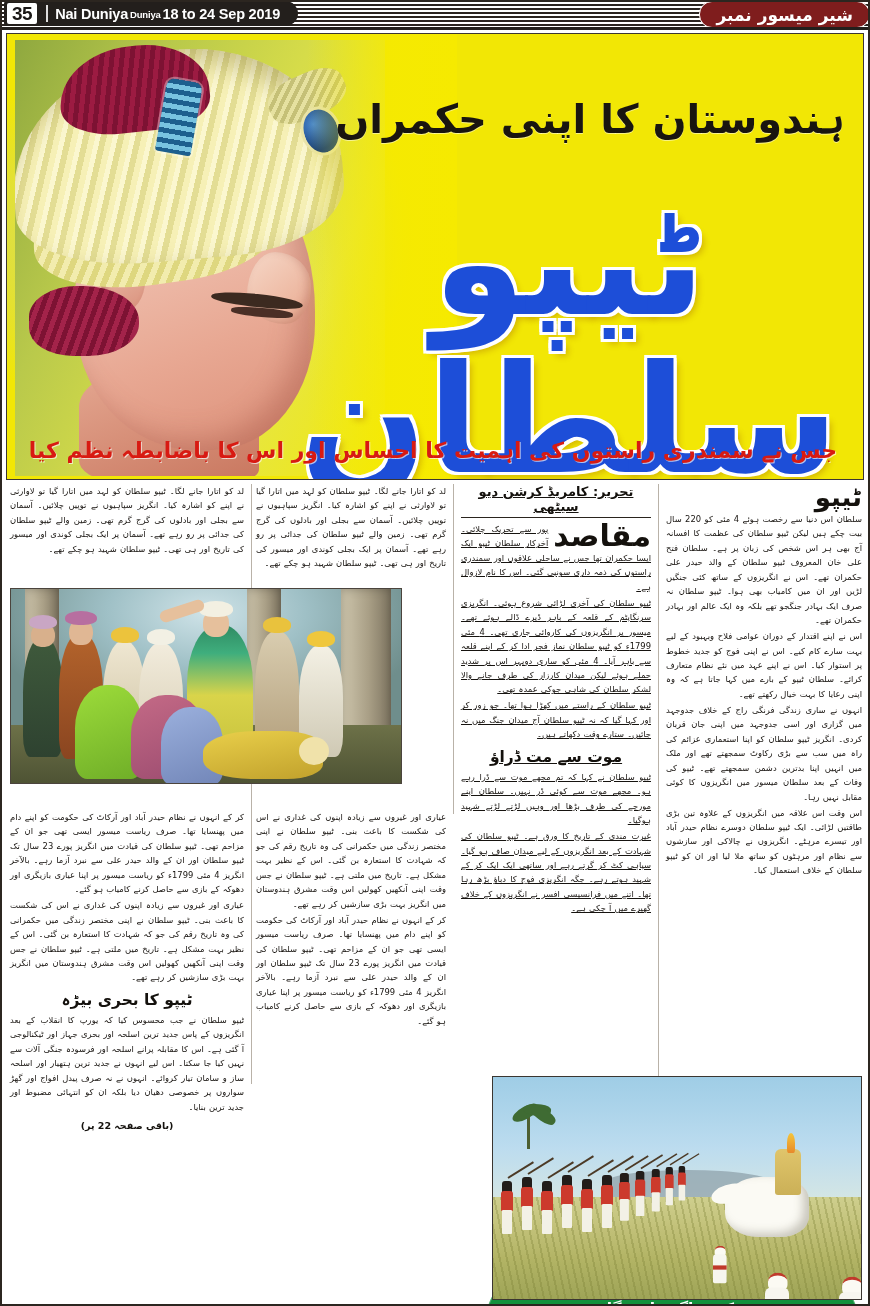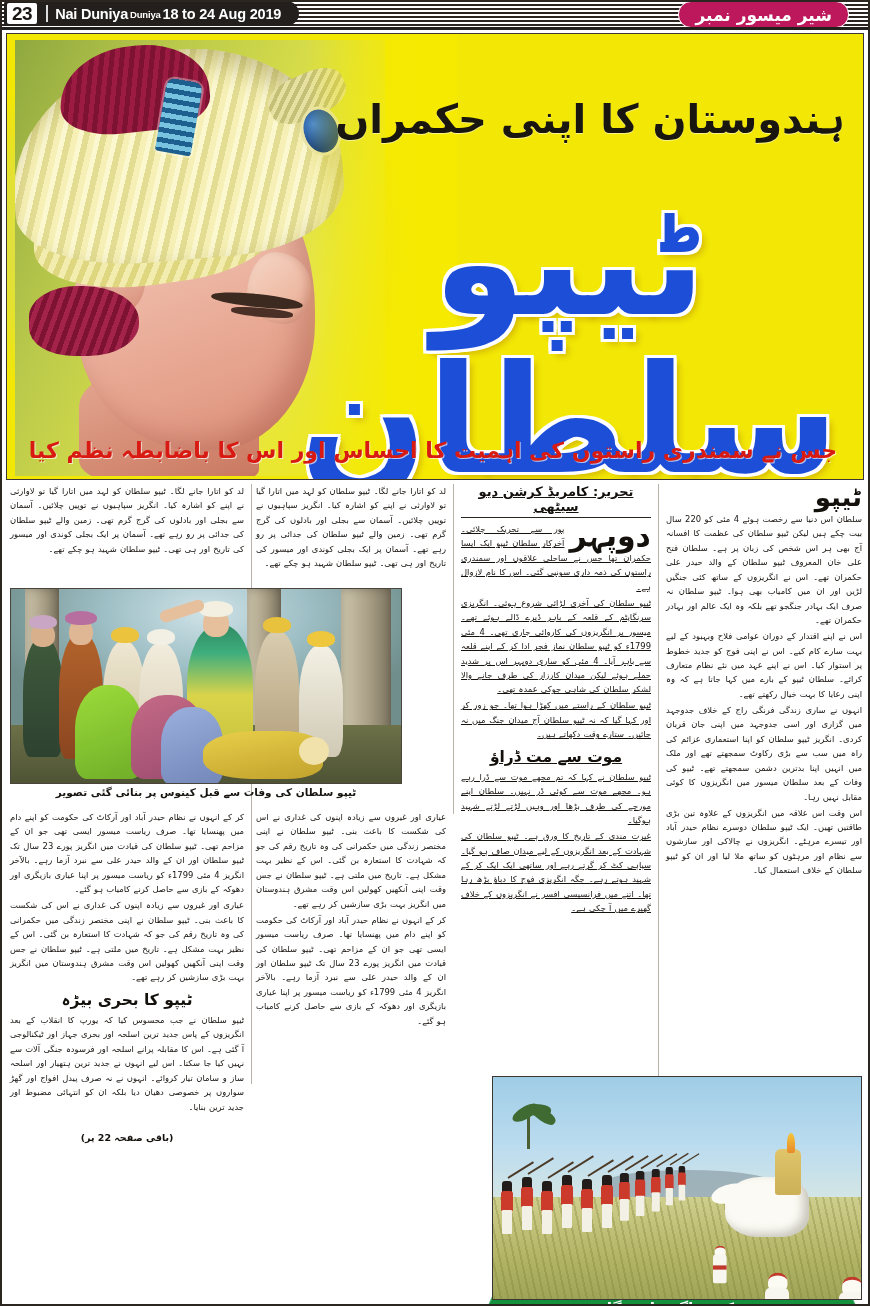--- a/index.html
+++ b/index.html
@@ -43,22 +43,22 @@
     margin:0 7px 0 9px;opacity:.85;
   }
   .mast-name{
     color:#ffffff;font-weight:bold;font-size:14.5px;
     font-family:"Liberation Sans",sans-serif;white-space:nowrap;
     letter-spacing:-0.2px;
   }
   .mast-weekly{font-size:9.5px;font-weight:bold;vertical-align:1px;margin:0 2px;}
   .mast-date{font-size:14.5px;font-weight:bold;}
   .mast-right-pill{
-    position:absolute;right:21px;top:1px;height:25px;
-    background:#be185d;border-radius:13px;
+    position:absolute;right:0;top:1px;height:25px;
+    background:#7f1d1d;border-radius:13px;
     display:flex;align-items:center;justify-content:center;
     padding:0 16px;
     border:1.5px solid #fff;
   }
   .mast-right-pill span{
     color:#ffffff;font-size:17px;font-weight:bold;
     font-family:"DejaVu Sans",sans-serif;white-space:nowrap;
     letter-spacing:1px;line-height:20px;
   }
   .mast-underline{
@@ -356,41 +356,41 @@
   }
 
   
   .lead-big{
     font-family:"DejaVu Sans",sans-serif;direction:rtl;
     font-size:26px;font-weight:bold;color:#14110d;
     text-align:right;line-height:1;margin-bottom:2px;
   }
   .tail-note{
     font-family:"DejaVu Sans",sans-serif;direction:rtl;
-    font-size:9.5px;font-weight:bold;text-align:center;color:#14110d;margin-top:18px;
+    font-size:9.5px;font-weight:bold;text-align:center;color:#14110d;margin-top:6px;
   }
 
   .page-border{
     position:absolute;inset:0;border:2px solid #2c2620;
     box-sizing:border-box;pointer-events:none;
   }
 </style>
 </head>
 <body>
 
 <div class="page">
 
   <div class="masthead">
     <div class="mast-barstripes"></div>
 
     <div class="mast-left-pill">
-      <span class="page-number">23</span>
+      <span class="page-number">35</span>
       <span class="mast-sep"></span>
       <span class="mast-name">
-        <span>Nai Duniya</span><span class="mast-weekly">Duniya</span><span class="mast-date">18 to 24 Aug 2019</span>
+        <span>Nai Duniya</span><span class="mast-weekly">Duniya</span><span class="mast-date">18 to 24 Sep 2019</span>
       </span>
     </div>
 
     <div class="mast-right-pill">
       <span>شیر میسور نمبر</span>
     </div>
     <div class="mast-underline"></div>
   </div>
 
   <div class="hero">
@@ -427,28 +427,28 @@
     <div class="vrule" style="right:205px;height:600px;"></div>
     <div class="vrule" style="right:410px;height:330px;"></div>
     <div class="vrule" style="right:612px;height:600px;"></div>
 
     <div class="col" style="right:2px;width:196px;">
       <div class="lead-big">ٹیپو</div>
       <div class="urdu">
         <p>سلطان اس دنیا سے رخصت ہوئے 4 مئی کو 220 سال بیت چکے ہیں لیکن ٹیپو سلطان کی عظمت کا افسانہ آج بھی ہر اس شخص کی زبان پر ہے۔ سلطان فتح علی خان المعروف ٹیپو سلطان کے والد حیدر علی حکمران تھے۔ اس نے انگریزوں کے ساتھ کئی جنگیں لڑیں اور ان میں کامیاب بھی ہوا۔ ٹیپو سلطان نہ صرف ایک بہادر جنگجو تھے بلکہ وہ ایک عالم اور بہادر حکمران تھے۔</p>
         <p>اس نے اپنے اقتدار کے دوران عوامی فلاح وبہبود کے لیے بہت سارے کام کیے۔ اس نے اپنی فوج کو جدید خطوط پر استوار کیا۔ اس نے اپنے عہد میں نئے نظام متعارف کرائے۔ سلطان ٹیپو کے بارے میں کہا جاتا ہے کہ وہ اپنی رعایا کا بہت خیال رکھتے تھے۔</p>
         <p>انہوں نے ساری زندگی فرنگی راج کے خلاف جدوجہد میں گزاری اور اسی جدوجہد میں اپنی جان قربان کردی۔ انگریز ٹیپو سلطان کو اپنا استعماری عزائم کی راہ میں سب سے بڑی رکاوٹ سمجھتے تھے اور ملک میں انہیں اپنا بدترین دشمن سمجھتے تھے۔ ٹیپو کی وفات کے بعد سلطان میسور میں انگریزوں کا کوئی مقابل نہیں رہا۔</p>
-        <p>اس وقت اس علاقہ میں انگریزوں کے علاوہ تین بڑی طاقتیں تھیں۔ ایک ٹیپو سلطان دوسرے نظام حیدر آباد اور تیسرے مرہٹے۔ انگریزوں نے چالاکی اور سازشوں سے نظام اور مرہٹوں کو ساتھ ملا لیا اور ان کو ٹیپو سلطان کے خلاف استعمال کیا۔</p>
+        <p>اس وقت اس علاقہ میں انگریزوں کے علاوہ تین بڑی طاقتیں لڑائی۔ ایک ٹیپو سلطان دوسرے نظام حیدر آباد اور تیسرے مرہٹے۔ انگریزوں نے چالاکی اور سازشوں سے نظام اور مرہٹوں کو ساتھ ملا لیا اور ان کو ٹیپو سلطان کے خلاف استعمال کیا۔</p>
       </div>
     </div>
 
     <div class="col" style="right:213px;width:190px;text-decoration:underline;">
       <div class="byline">تحریر: کامریڈ کرشن دیو سیٹھی</div>
       <div class="urdu">
-        <p><span class="dropcap-word">دوپہر</span><span>پور سے تحریک چلائی۔ آخرکار سلطان ٹیپو ایک ایسا حکمران تھا جس نے ساحلی علاقوں اور سمندری راستوں کی ذمہ داری سونپی گئی۔ اس کا نام لازوال ہے۔</span></p>
+        <p><span class="dropcap-word">مقاصد</span><span>پور سے تحریک چلائی۔ آخرکار سلطان ٹیپو ایک ایسا حکمران تھا جس نے ساحلی علاقوں اور سمندری راستوں کی ذمہ داری سونپی گئی۔ اس کا نام لازوال ہے۔</span></p>
         <p>ٹیپو سلطان کی آخری لڑائی شروع ہوئی۔ انگریزی سرنگاپٹم کے قلعہ کے باہر ڈیرے ڈالے ہوئے تھے۔ میسور پر انگریزوں کی کاروائی جاری تھی۔ 4 مئی 1799ء کو ٹیپو سلطان نماز فجر ادا کر کے اپنے قلعہ سے باہر آیا۔ 4 مئی کو ساری دوپہر اس پر شدید حملے ہوئے لیکن میدان کارزار کی طرف جانے والا لشکر سلطان کی شاہی جوکی عمدہ تھی۔</p>
         <p>ٹیپو سلطان کے راستے میں کھڑا ہوا تھا۔ جو زور کر اور کہا گیا کہ نہ ٹیپو سلطان آج میدان جنگ میں نہ جائیں۔ ستارے وقت دکھاتے ہیں۔</p>
       </div>
       <div class="subhead">موت سے مت ڈراؤ</div>
       <div class="urdu">
         <p>ٹیپو سلطان نے کہا کہ تم مجھے موت سے ڈرا رہے ہو۔ مجھے موت سے کوئی ڈر نہیں۔ سلطان اپنے مورچے کی طرف بڑھا اور وہیں لڑتے لڑتے شہید ہوگیا۔</p>
         <p>غیرت مندی کے تاریخ کا ورق ہے۔ ٹیپو سلطان کی شہادت کے بعد انگریزوں کے لیے میدان صاف ہو گیا۔ سپاہی کٹ کر گرتے رہے اور ساتھی ایک ایک کر کے شہید ہوتے رہے۔ جگہ انگریزی فوج کا دباؤ بڑھ رہا تھا۔ اتنے میں فرانسیسی افسر نے انگریزوں کے خلاف گھیرے میں آ چکی ہے۔</p>
       </div>
     </div>
 
@@ -495,21 +495,20 @@
 
       <div class="fg robe" style="left:288px;top:56px;width:44px;height:112px;background:linear-gradient(180deg,#f4f1e5,#cfc9b4);"></div>
       <div class="fg" style="left:296px;top:42px;width:28px;height:16px;background:#efc73c;"></div>
 
       <div class="fg robe" style="left:64px;top:96px;width:68px;height:94px;background:linear-gradient(160deg,#9ddc3a,#6fae28);"></div>
       <div class="fg robe" style="left:120px;top:106px;width:74px;height:84px;background:linear-gradient(160deg,#c46a86,#9c4c70);"></div>
       <div class="fg robe" style="left:150px;top:118px;width:62px;height:78px;background:linear-gradient(160deg,#9bb0dd,#7286b8);"></div>
       <div class="fg" style="left:192px;top:142px;width:120px;height:48px;background:linear-gradient(170deg,#e9cf4a,#c1a12c);border-radius:44% 34% 30% 40%;"></div>
       <div class="fg" style="left:288px;top:148px;width:30px;height:28px;background:#f0e2aa;border-radius:50%;"></div>
     </div>
-    <div class="pt-capt">ٹیپو سلطان کی وفات سے قبل کینوس پر بنائی گئی تصویر</div>
 
     <div class="col" style="right:418px;width:190px;top:326px;">
       <div class="urdu">
         <p>عیاری اور غیروں سے زیادہ اپنوں کی غداری نے اس کی شکست کا باعث بنی۔ ٹیپو سلطان نے اپنی مختصر زندگی میں حکمرانی کی وہ تاریخ رقم کی جو کہ شہادت کا استعارہ بن گئی۔ اس کے نظیر بہت مشکل ہے۔ تاریخ میں ملتی ہے۔ ٹیپو سلطان نے جس وقت اپنی آنکھیں کھولیں اس وقت مشرق ہندوستان میں انگریز بہت بڑی سازشیں کر رہے تھے۔</p>
         <p>کر کے انہوں نے نظام حیدر آباد اور آرکاٹ کی حکومت کو اپنے دام میں پھنسایا تھا۔ صرف ریاست میسور ایسی تھی جو ان کے مزاحم تھی۔ ٹیپو سلطان کی قیادت میں انگریز پورے 23 سال تک ٹیپو سلطان اور ان کے والد حیدر علی سے نبرد آزما رہے۔ بالآخر انگریز 4 مئی 1799ء کو ریاست میسور پر اپنا عیاری بازیگری اور دھوکہ کے بازی سے حاصل کرنے کامیاب ہو گئے۔</p>
       </div>
     </div>
 
     <div class="col" style="right:620px;width:234px;top:326px;">
       <div class="urdu">

